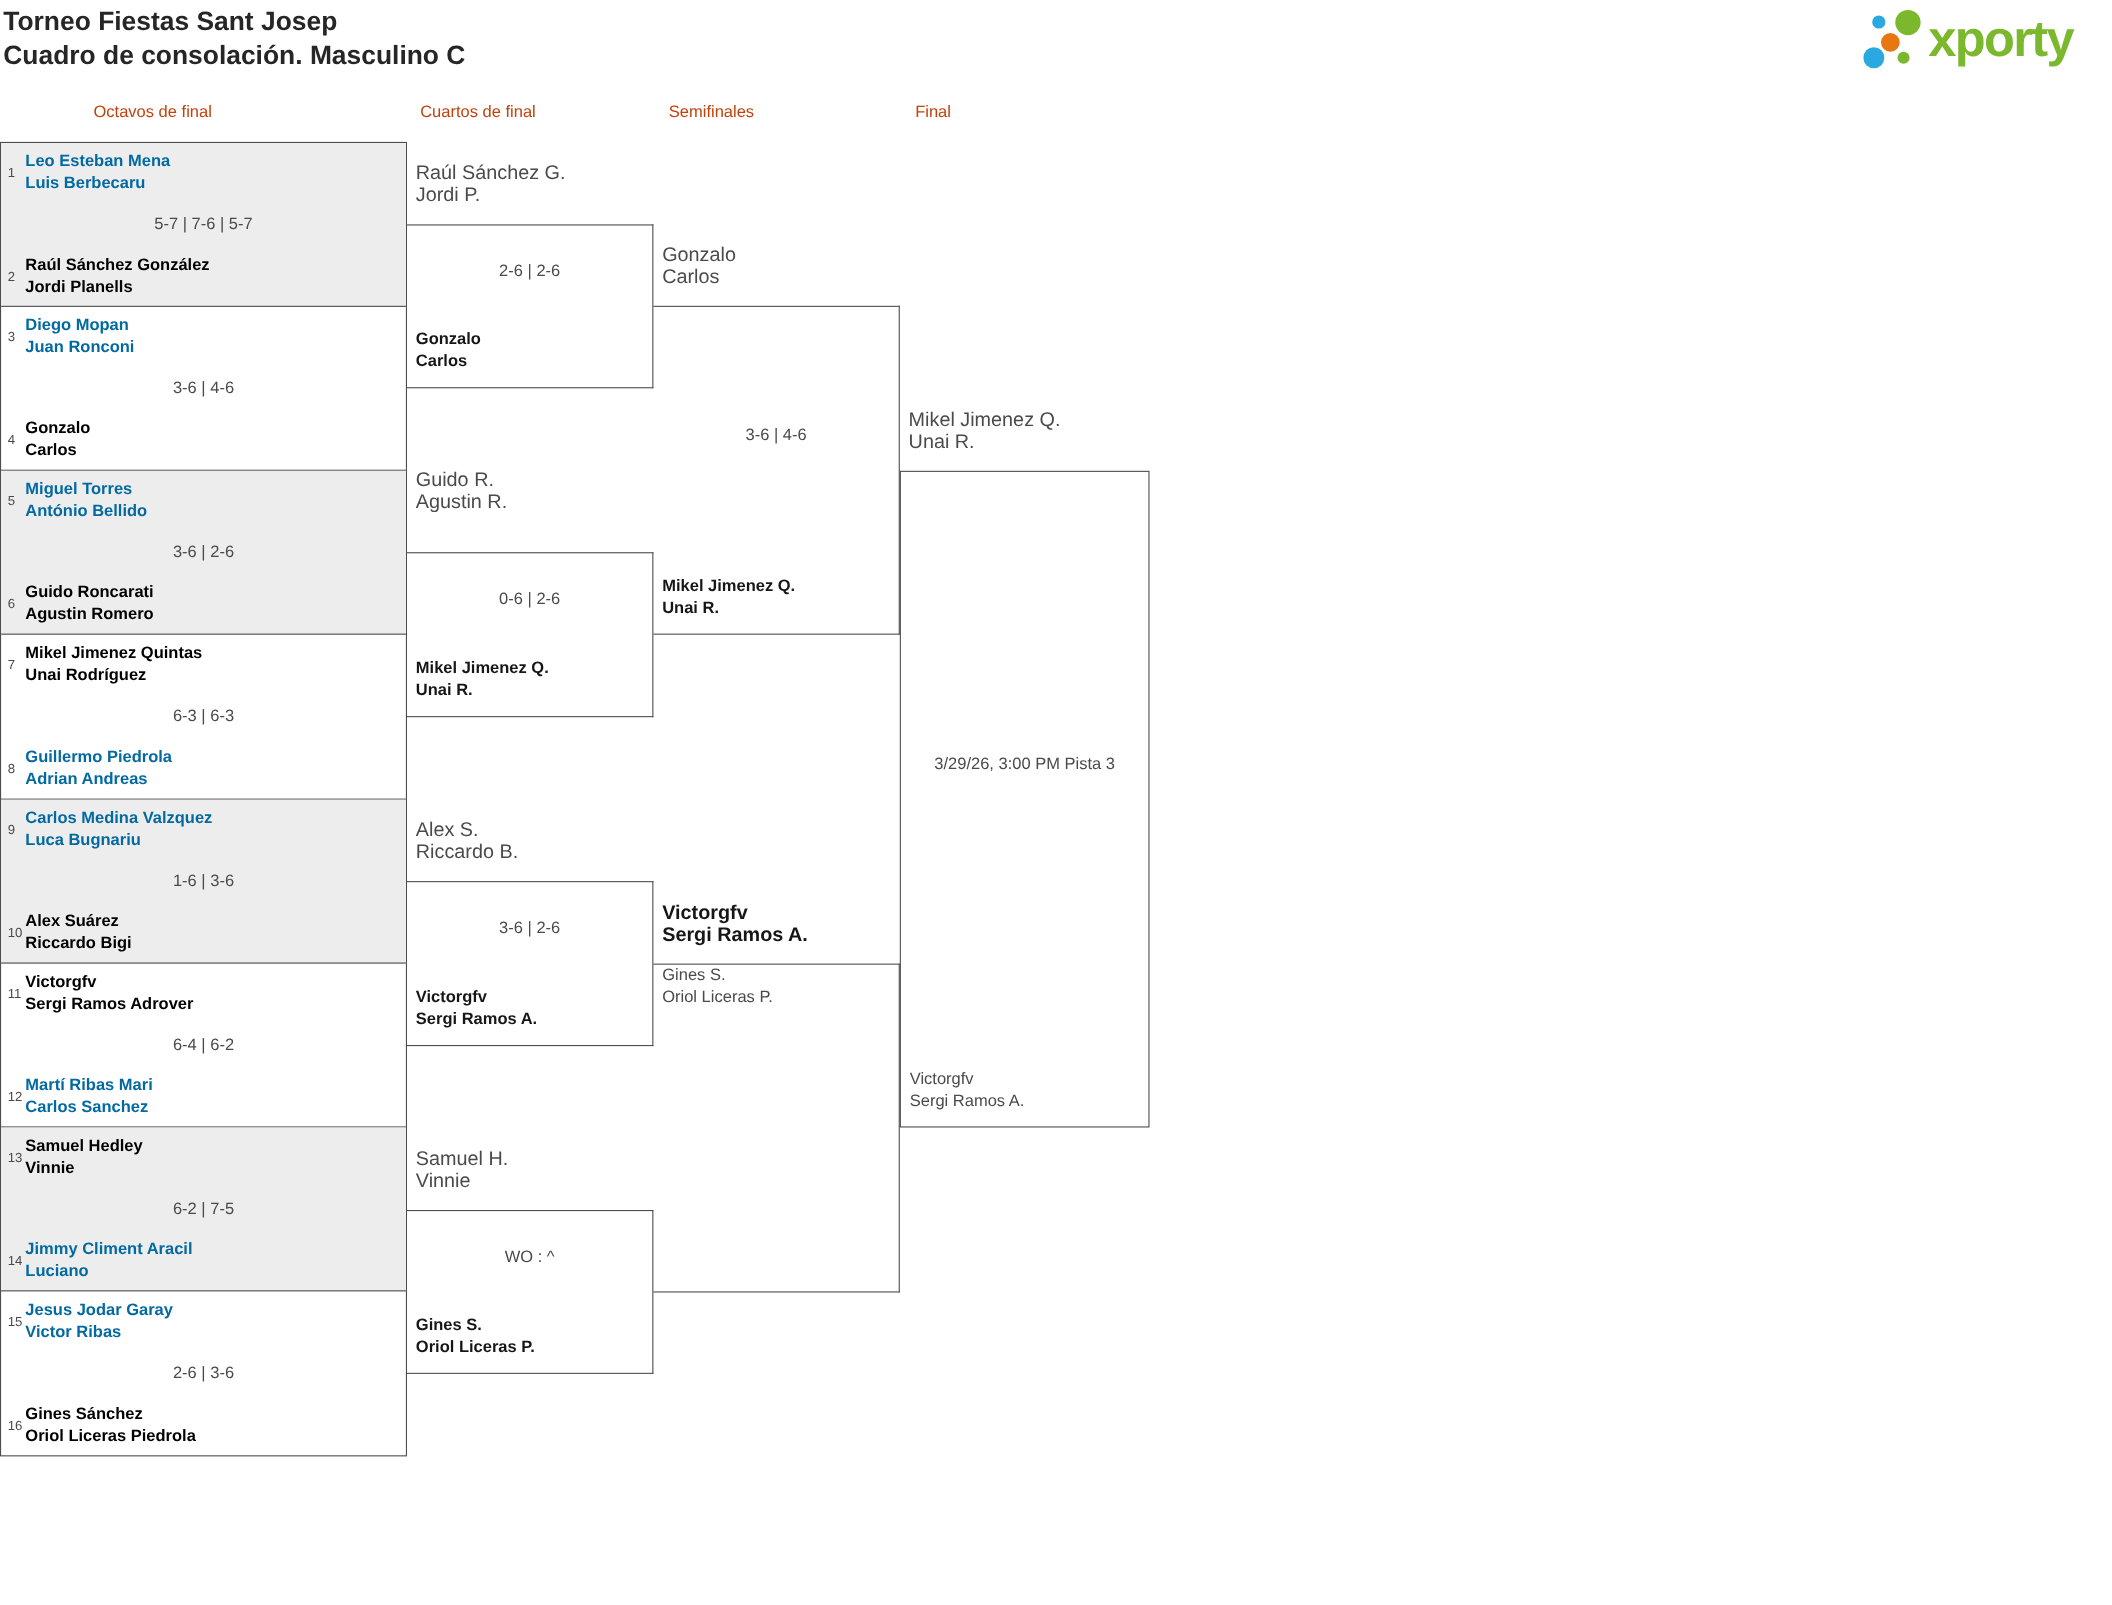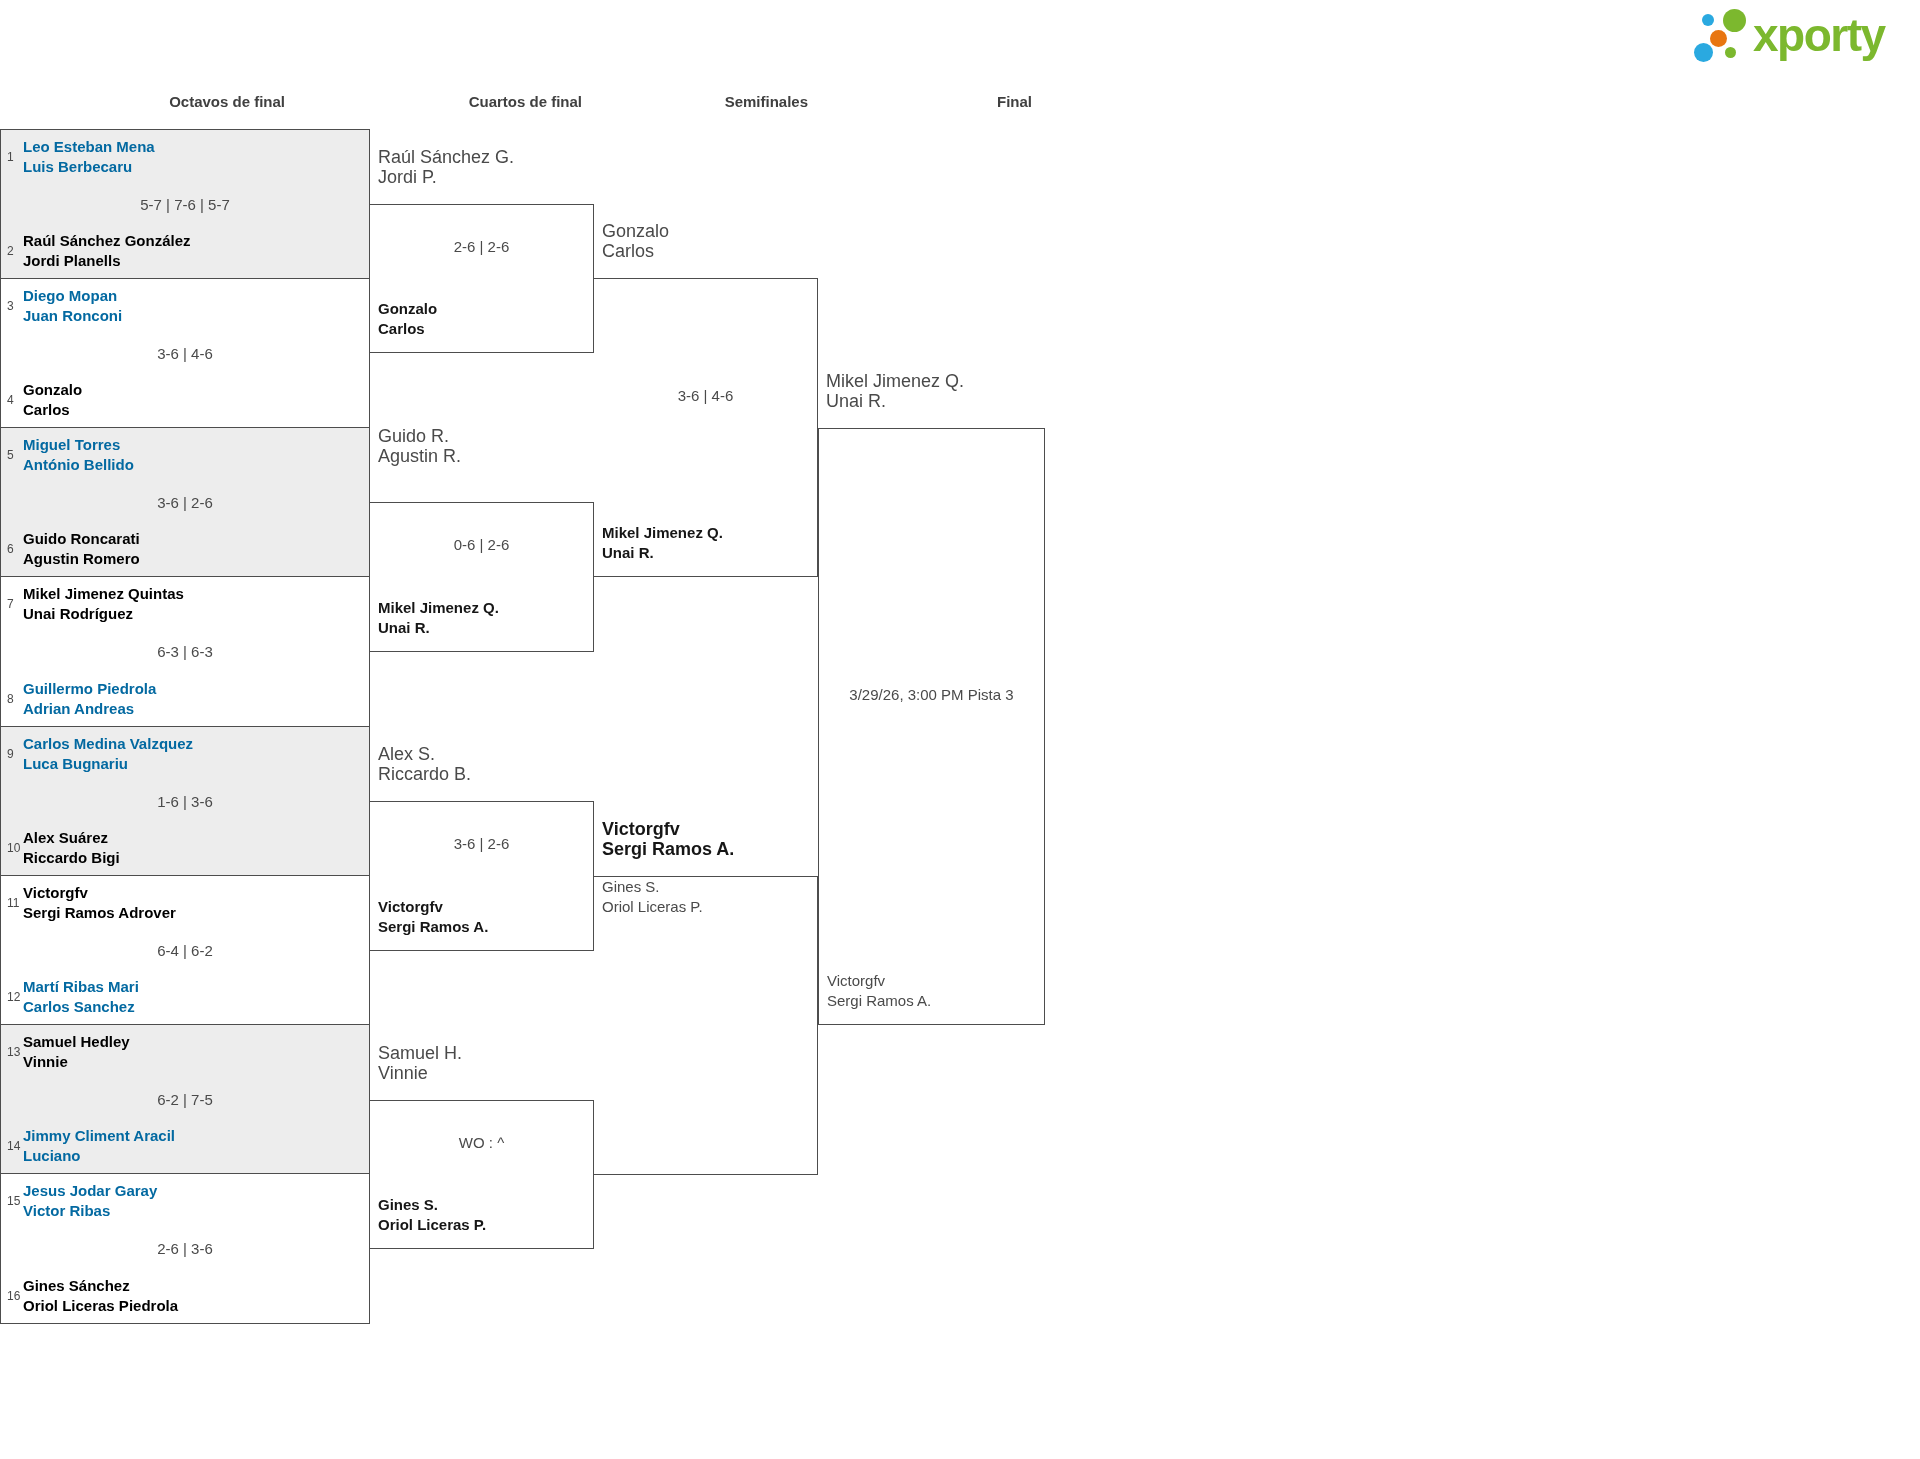--- a/index.html
+++ b/index.html
@@ -9,21 +9,21 @@
 
   
   .page-title{position:absolute;left:3px;top:4px;font-size:24px;line-height:31px;font-weight:bold;color:#262626;}
 
   
   .logo{position:absolute;left:1690px;top:2px;width:228px;height:66px;}
   .dot{position:absolute;border-radius:50%;}
   .logo-word{position:absolute;left:1753px;top:8px;font-size:46px;font-weight:bold;letter-spacing:-1.5px;color:#7cb82e;}
 
   
-  .round-h{position:absolute;top:93px;width:200px;text-align:right;font-size:15px;font-weight:bold;color:#404040;}
+  .round-h{position:absolute;top:93px;width:200px;text-align:left;font-size:15px;font-weight:normal;color:#c2410c;}
 
   
   .octavos{position:absolute;left:0px;top:129px;width:370px;height:1195px;border:1px solid #4d4d4d;box-sizing:border-box;}
   .o-block{position:absolute;left:0;width:100%;height:12.5%;box-sizing:border-box;}
   .o-block.sep{border-bottom:1px solid #4d4d4d;}
   .o-block.shaded{background:#ededed;}
   .o-team{position:absolute;left:6px;right:6px;display:flex;align-items:center;}
   .o-team.pos-top{top:7px;}
   .o-team.pos-bot{bottom:7px;}
   .seed{flex:none;width:13px;font-size:12px;color:#4a4a4a;}
@@ -40,20 +40,24 @@
 
   
   .hang{position:absolute;font-size:18px;line-height:20px;color:#4a4a4a;}
   .hang.winner{font-weight:bold;color:#161616;}
 </style>
 </head>
 <body>
 
 <div class="page">
 
+  <div class="page-title">
+    <div>Torneo Fiestas Sant Josep</div>
+    <div>Cuadro de consolación. Masculino C</div>
+  </div>
 
   <div class="logo">
     <span class="dot" style="left:12px;top:12px;width:12px;height:12px;background:#2aa9e0;"></span>
     <span class="dot" style="left:33px;top:7px;width:23px;height:23px;background:#7cb82e;"></span>
     <span class="dot" style="left:20px;top:28px;width:17px;height:17px;background:#e87611;"></span>
     <span class="dot" style="left:4px;top:41px;width:19px;height:19px;background:#2aa9e0;"></span>
     <span class="dot" style="left:35px;top:45px;width:11px;height:11px;background:#7cb82e;"></span>
   </div>
   <div class="logo-word">xporty</div>
 

